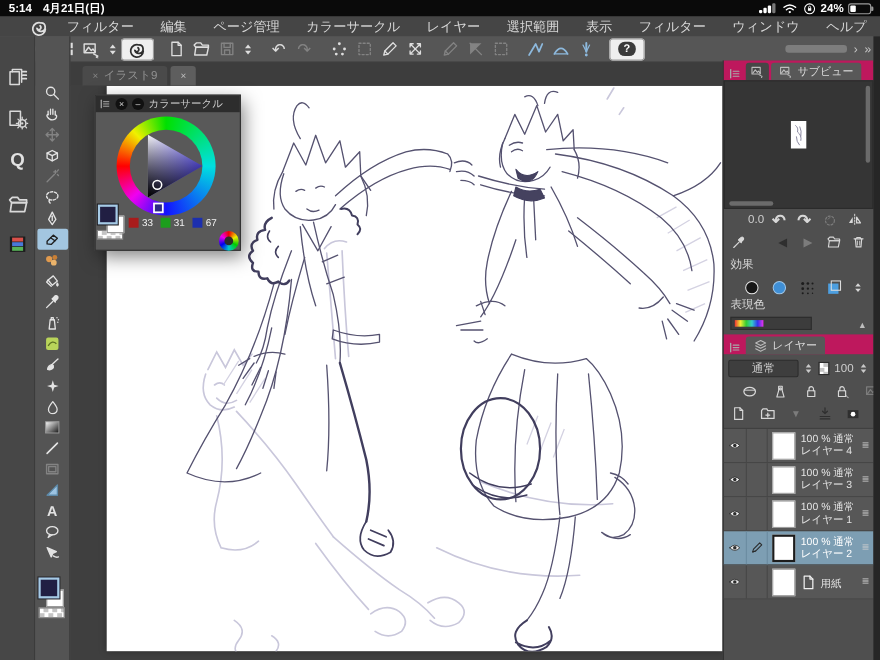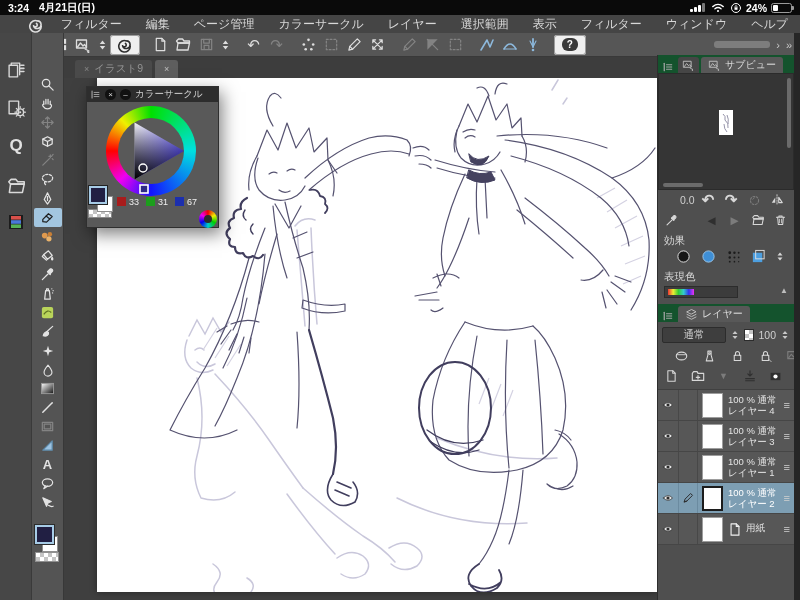--- a/index.html
+++ b/index.html
@@ -1,20 +1,20 @@
 <!DOCTYPE html>
 <html><head>
 <meta charset="utf-8">
 <style>
 *{box-sizing:border-box;margin:0;padding:0}
 html,body{width:800px;height:600px;background:#333}
 #screen{position:relative;width:800px;height:600px;overflow:hidden;background:#4d4d4d;
  font-family:"Liberation Sans",sans-serif;color:#ddd}
 .abs{position:absolute}
-.row{display:flex;align-items:flex-start}
+.row{display:flex;align-items:flex-end}
 
 svg.ic{stroke:currentColor;fill:none;stroke-width:1.3;stroke-linecap:round;stroke-linejoin:round;display:block}
 
 #statusbar{left:0;top:0;width:800px;height:15px;background:#0a0a0a;color:#fff;font-size:10.5px;font-weight:bold;display:flex;align-items:center;padding:0 8px}
 #statusbar .gap{flex:1}
 .sbars{display:flex;align-items:flex-end;gap:1.5px;margin-right:6px}
 .sbars i{display:block;width:2.5px;background:#fff;border-radius:1px}
 .batt{width:21px;height:10px;border:1px solid #9a9a9a;border-radius:2.5px;margin-left:4px;position:relative}
 .batt b{position:absolute;left:1px;top:1px;bottom:1px;width:24%;background:#fff;border-radius:1px}
 .batt:after{content:"";position:absolute;right:-3px;top:2.5px;width:2px;height:4px;background:#9a9a9a;border-radius:0 1px 1px 0}
@@ -41,21 +41,21 @@
 .tool{width:28px;height:19px;margin:0 auto;display:flex;align-items:center;justify-content:center;color:#e3e3e3}
 .tool.dis{opacity:.33}
 .tool.sel{background:#a3c6e0;border-radius:2px;color:#1f1f1f}
 .checker{background:conic-gradient(#c4c4c4 25%,#fff 0 50%,#c4c4c4 0 75%,#fff 0) 0 0/8px 8px}
 
 #canvas{left:64px;top:78px;width:593px;height:522px;background:#3f3f3f;overflow:hidden}
 #page{position:absolute;left:33px;top:0;width:560px;height:514px;background:#fff;box-shadow:0 0 7px rgba(0,0,0,.4)}
 
 #rightpanel{left:657px;top:55px;width:137px;height:545px;background:#4f4f4f;border-left:1px solid #2d2d2d;font-size:10.5px}
 #rightedge{left:794px;top:33px;width:6px;height:567px;background:#262626}
-.ptabrow{height:18px;background:#14532d;display:flex;align-items:flex-end;gap:2px;padding-left:2px}
+.ptabrow{height:18px;background:#be185d;display:flex;align-items:flex-end;gap:2px;padding-left:2px}
 .ptab{background:#585858;border-radius:3px 3px 0 0;height:16px;padding:0 7px;font-size:10px;color:#dcdcdc;display:flex;gap:4px;align-items:center;white-space:nowrap}
 .ptab.icononly{padding:0 4px;background:#464646}
 .dockico{color:#a9a9a9;margin:0 2px;flex:none}
 .pctl{display:flex;align-items:center;gap:4px;padding:0 4px;color:#cfcfcf}
 .cbtn{width:19px;height:17px;display:flex;align-items:center;justify-content:center;color:#d8d8d8;flex:none}
 .cbtn.dis{opacity:.33}
 
 .lrow{height:31px;display:flex;align-items:center;background:#575757;border-bottom:1px solid #464646}
 .lrow.sel{background:#7d9eb3;color:#fff}
 .lcell{height:100%;display:flex;align-items:center;justify-content:center;border-right:1px solid #484848;flex:none}
@@ -312,21 +312,21 @@
       </symbol>
 <symbol id="i-ruler" viewBox="0 0 16 16">
         <path d="M3 13L13 3v10z" fill="#9cc3e2" stroke="#5d89a8"></path>
       </symbol>
 </defs>
 </svg>
 
 <div id="screen">
 
   <div class="abs" id="statusbar">
-    <span>3:24</span>
+    <span>5:14</span>
     <span style="width:10px"></span>
     <span>4月21日(日)</span>
     <span class="gap"></span>
     <span class="sbars">
       <i style="height:3px"></i>
         <i style="height:5px"></i>
         <i style="height:7px"></i>
         <i style="height:9px;opacity:.45"></i>
     </span>
     <svg class="ic" width="14" height="11" viewBox="0 0 16 12" style="color:#fff;margin-right:5px">

